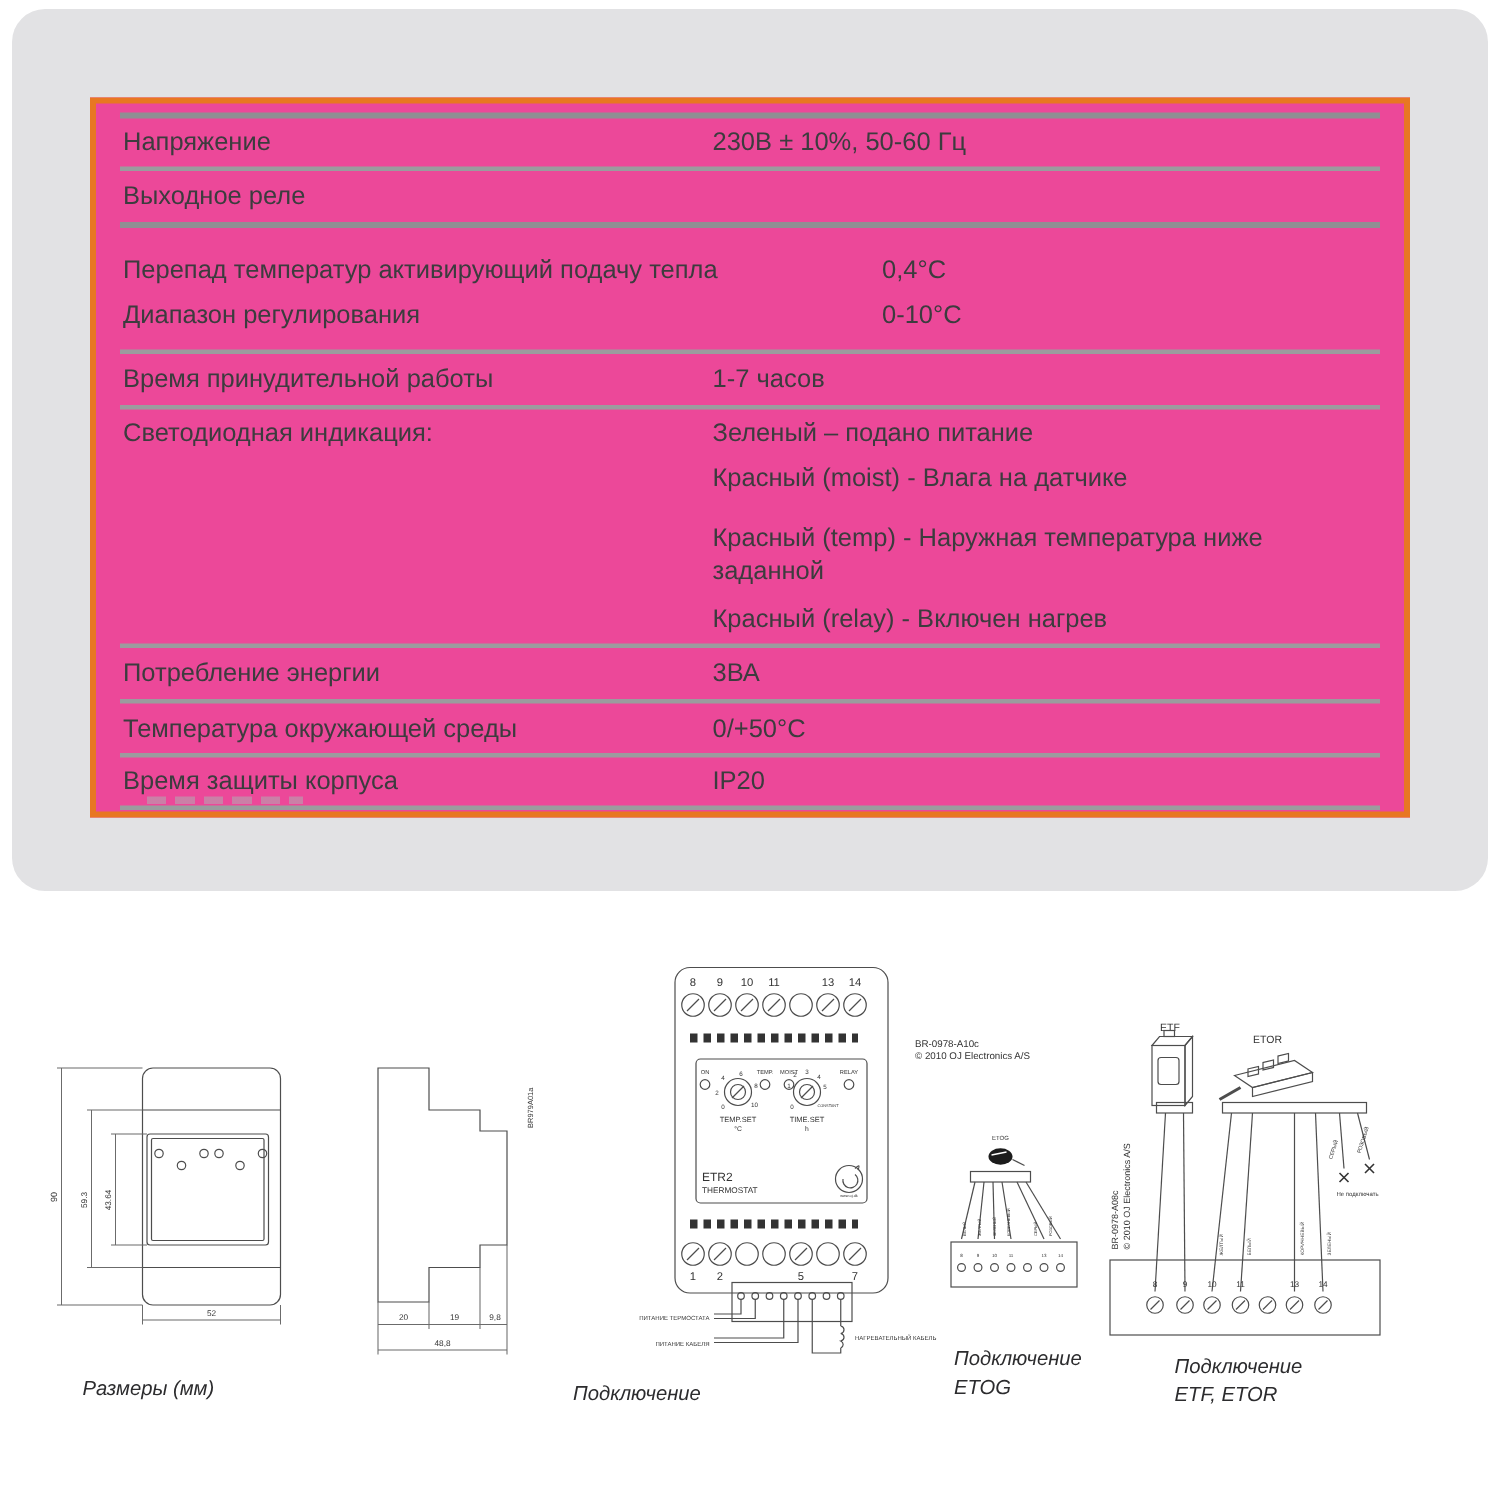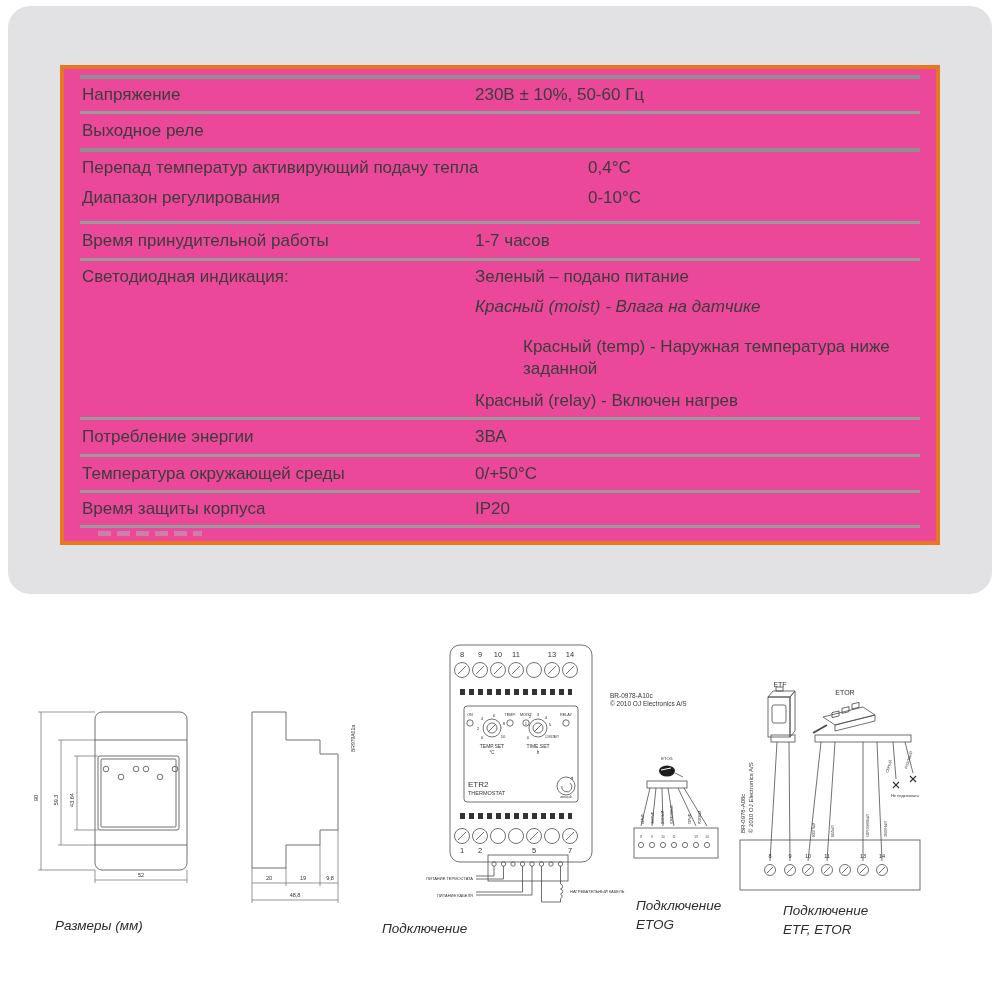--- a/index.html
+++ b/index.html
@@ -16,27 +16,27 @@
   .srow{position:relative;border-bottom:3px solid #9b9b9e;}
   .srow .lbl{position:absolute;left:2px;top:0;}
   .srow .val{position:absolute;left:395px;top:0;width:430px;}
   .val2{left:508px !important;}
   .lh32{height:32px;line-height:32px;}
   .lh34{height:34px;line-height:34px;}
   .lh33{height:33px;line-height:33px;}
   .bb4{border-bottom-width:4px;border-bottom-color:#8f8f93;text-align:right;}
   #row-3-4{height:68px;}
   #row-3-4 .sub{position:relative;height:30px;line-height:30px;}
-  #row-3-4{padding-top:1px;box-sizing:content-box;}
+  #row-3-4{padding-top:13px;box-sizing:content-box;}
   #row-led{height:156px;}
   #row-led .lbl{top:4px;line-height:24px;}
   #row-led .valcol{position:absolute;left:395px;top:4px;width:430px;}
   .led1{line-height:24px;}
-  .led2{margin-top:6px;line-height:24px;font-style:italic;}
-  .led3{margin-top:17px;line-height:22px;margin-left:48px;}
+  .led2{margin-top:6px;line-height:24px;}
+  .led3{margin-top:17px;line-height:22px;}
   .led4{margin-top:9px;line-height:24px;}
   #cutoff-smudge{position:absolute;left:18px;top:462px;width:104px;height:5px;opacity:.55;
      background:repeating-linear-gradient(90deg,#aeaeb2 0 13px,transparent 13px 19px);}
   
   .fig{position:absolute;}
   .cap{position:absolute;font-style:italic;font-size:13.5px;color:#2c2c2e;line-height:1.4;}
   svg text{font-family:"Liberation Sans","DejaVu Sans",sans-serif;fill:#333;}
   svg .thin{stroke:#4d4d4d;stroke-width:.8;fill:none;}
   svg .dim{stroke:#6b6b6b;stroke-width:.7;fill:none;}
 </style>

